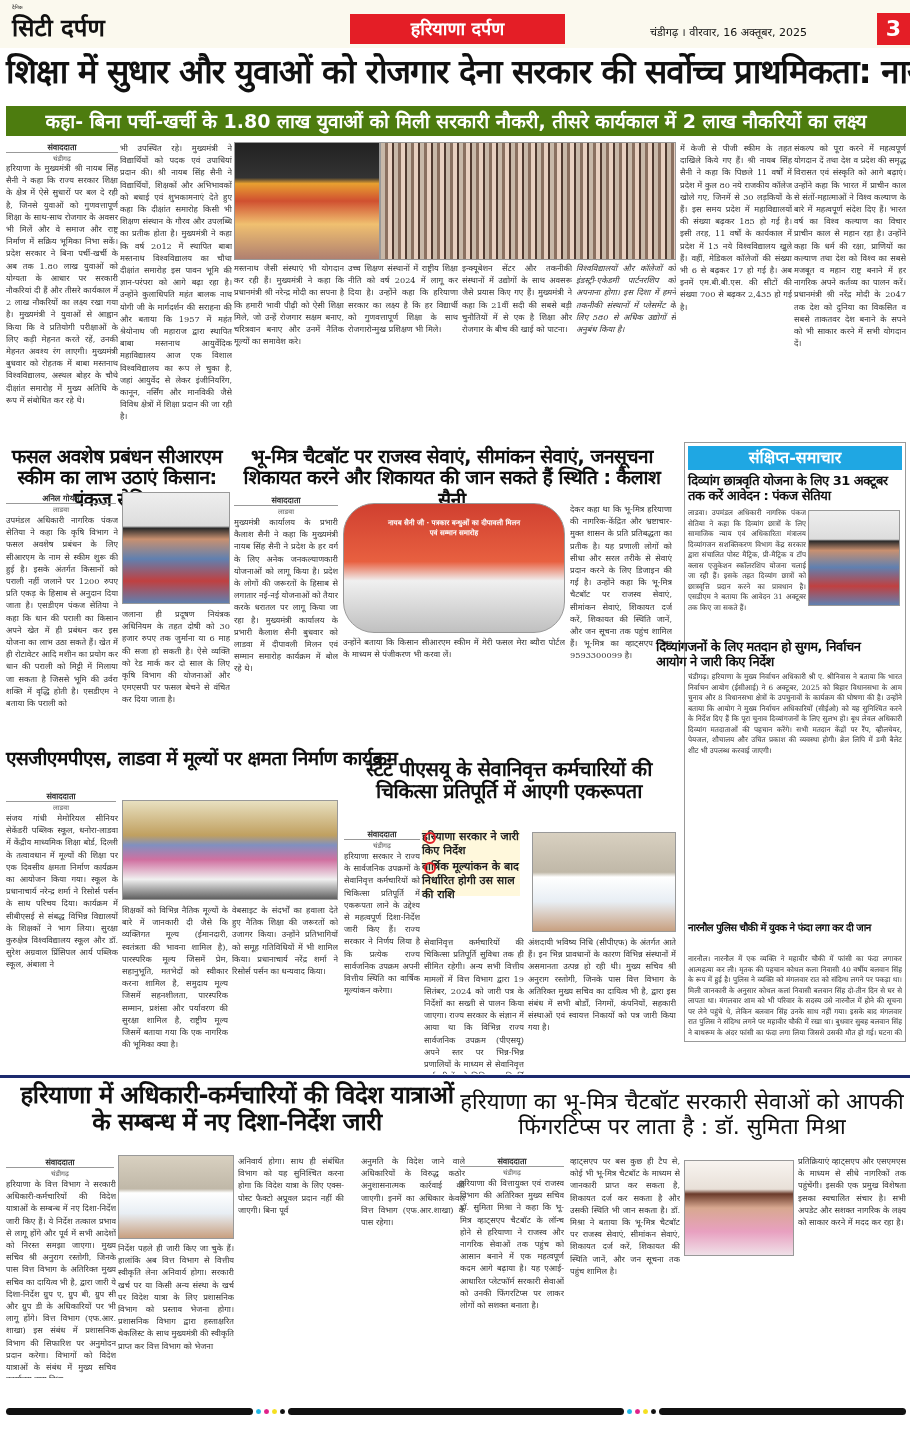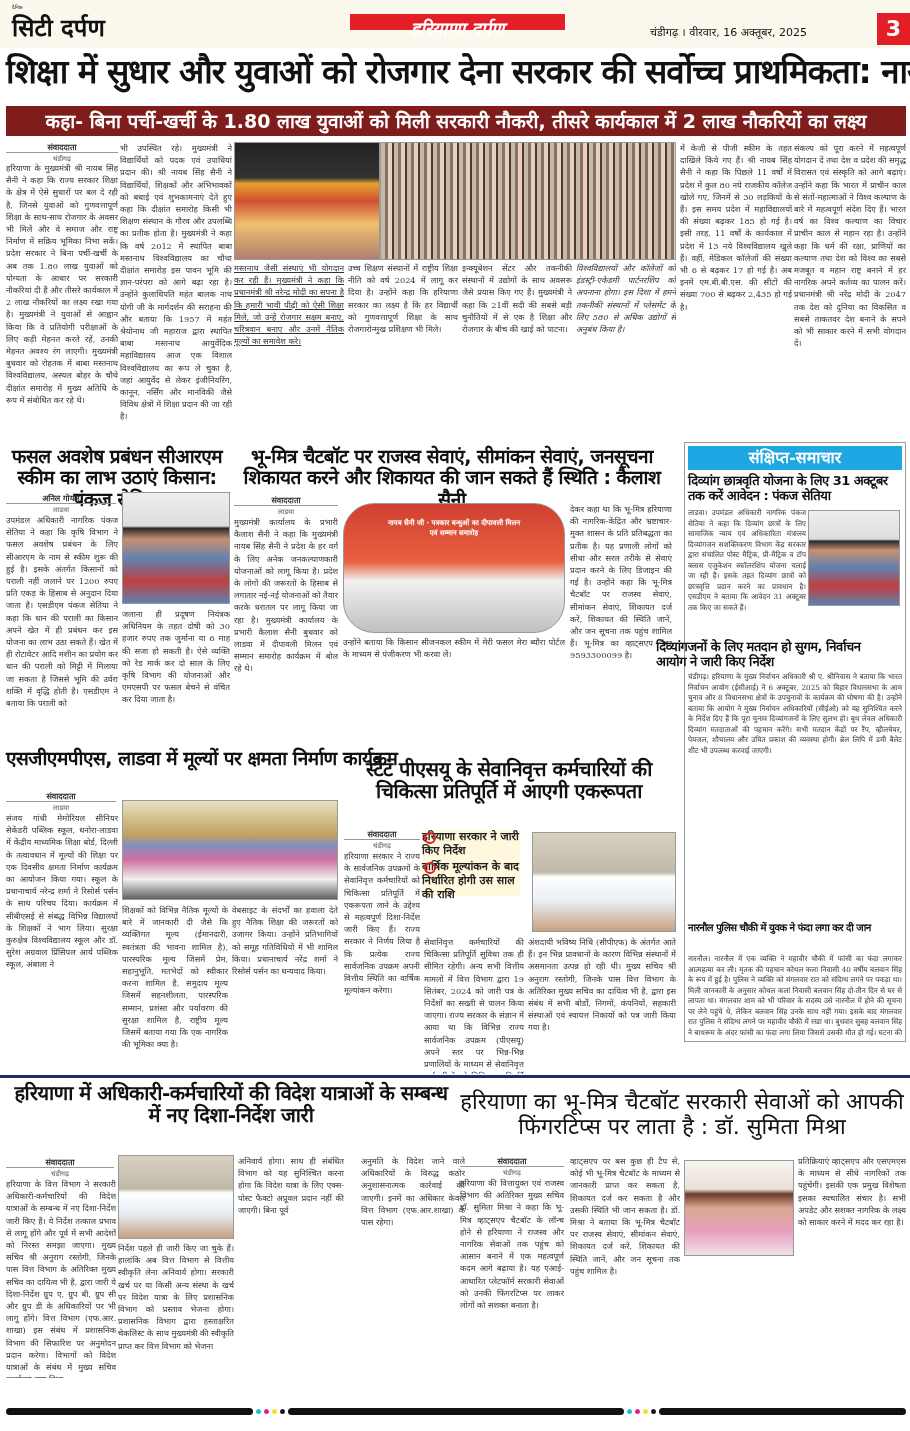--- a/index.html
+++ b/index.html
@@ -1,25 +1,25 @@
 <!DOCTYPE html>
 <html><head>
 <meta charset="utf-8">
 <style>
   *{box-sizing:border-box;margin:0;padding:0;}
   body{width:910px;height:1431px;background:#fff;font-family:"DejaVu Sans",sans-serif;color:#111;overflow:hidden;position:relative;}
   .abs{position:absolute;}
   .masthead{left:0;top:0;width:910px;height:48px;background:#fbf9ee;}
   .logo{left:12px;top:4px;font-size:24px;font-weight:bold;color:#111;}
   .logo small{display:block;font-size:5px;font-weight:normal;}
-  .section-tag{left:350px;top:14px;width:215px;height:16px;background:#e41e26;color:#fff;font-size:18px;font-weight:bold;text-align:center;line-height:30px;font-style:italic;}
+  .section-tag{left:350px;top:14px;width:215px;height:30px;background:#e41e26;color:#fff;font-size:18px;font-weight:bold;text-align:center;line-height:30px;}
   .dateline{left:650px;top:24px;font-size:11px;color:#111;}
   .pageno{left:877px;top:13px;width:33px;height:32px;background:#e41e26;color:#fff;font-size:22px;font-weight:bold;text-align:center;line-height:32px;}
   .lead-head{left:6px;top:50px;width:900px;font-size:33px;font-weight:bold;letter-spacing:-1px;line-height:44px;text-align:center;white-space:nowrap;}
-  .lead-sub{left:6px;top:106px;width:900px;height:30px;background:#7f1d1d;color:#fff;font-size:19px;font-weight:bold;text-align:center;line-height:30px;}
+  .lead-sub{left:6px;top:106px;width:900px;height:30px;background:#4d7c0f;color:#fff;font-size:19px;font-weight:bold;text-align:center;line-height:30px;}
   .col-text{font-family:"DejaVu Serif",serif;font-size:8.2px;line-height:12.2px;color:#333;text-align:justify;overflow:hidden;}
   .byline{font-size:8px;text-align:center;color:#333;font-weight:bold;}
   .byline-loc{font-size:7px;text-align:center;color:#555;border-top:1px solid #999;padding-top:1px;}
   .photo{background:linear-gradient(135deg,#6b5a4a,#b89a7a 40%,#d8c8b0 60%,#7a6a5a);border:1px solid #999;}
   .photo.crowd{background:repeating-linear-gradient(90deg,#c8b8a8 0 4px,#8a7060 4px 7px,#e8d0c0 7px 11px,#503a30 11px 13px);}
   .photo.speaker{background:linear-gradient(180deg,#222 0,#333 30%,#e8a030 35%,#d05030 50%,#f0c070 70%,#b08070 100%);}
   .photo.office{background:linear-gradient(180deg,#d8d0c0 0,#c0b8a8 40%,#fff 45%,#e8eef4 70%,#c8a080 100%);}
   .photo.portrait{background:linear-gradient(180deg,#eee 0,#ddd 30%,#2a2a2a 32%,#c89070 42%,#6080b0 60%,#c04040 80%,#6080b0 100%);}
   .photo.group{background:linear-gradient(180deg,#e8e0c0 0,#c0a060 35%,#8090c0 45%,#d070a0 60%,#f0f0f0 80%,#606060 100%);}
   .photo.banner{background:linear-gradient(180deg,#d04030 0,#e86040 45%,#f0f0f0 60%,#c0c0c0 100%);}
@@ -51,21 +51,21 @@
 <div class="abs lead-sub">कहा- बिना पर्ची-खर्ची के 1.80 लाख युवाओं को मिली सरकारी नौकरी, तीसरे कार्यकाल में 2 लाख नौकरियों का लक्ष्य</div>
 
 <div class="abs" style="left:6px;top:141px;width:112px;">
   <div class="byline">संवाददाता</div>
   <div class="byline-loc">चंडीगढ़</div>
 </div>
 <div class="abs col-text" style="left:6px;top:162px;width:112px;height:270px;">हरियाणा के मुख्यमंत्री श्री नायब सिंह सैनी ने कहा कि राज्य सरकार शिक्षा के क्षेत्र में ऐसे सुधारों पर बल दे रही है, जिनसे युवाओं को गुणवत्तापूर्ण शिक्षा के साथ-साथ रोजगार के अवसर भी मिलें और वे समाज और राष्ट्र निर्माण में सक्रिय भूमिका निभा सकें। प्रदेश सरकार ने बिना पर्ची-खर्ची के अब तक 1.80 लाख युवाओं को योग्यता के आधार पर सरकारी नौकरियां दी हैं और तीसरे कार्यकाल में 2 लाख नौकरियों का लक्ष्य रखा गया है। मुख्यमंत्री ने युवाओं से आह्वान किया कि वे प्रतियोगी परीक्षाओं के लिए कड़ी मेहनत करते रहें, उनकी मेहनत अवश्य रंग लाएगी। मुख्यमंत्री बुधवार को रोहतक में बाबा मस्तनाथ विश्वविद्यालय, अस्थल बोहर के चौथे दीक्षांत समारोह में मुख्य अतिथि के रूप में संबोधित कर रहे थे।</div>
 <div class="abs col-text" style="left:120px;top:142px;width:112px;height:290px;">भी उपस्थित रहे। मुख्यमंत्री ने विद्यार्थियों को पदक एवं उपाधियां प्रदान की। श्री नायब सिंह सैनी ने विद्यार्थियों, शिक्षकों और अभिभावकों को बधाई एवं शुभकामनाएं देते हुए कहा कि दीक्षांत समारोह किसी भी शिक्षण संस्थान के गौरव और उपलब्धि का प्रतीक होता है। मुख्यमंत्री ने कहा कि वर्ष 2012 में स्थापित बाबा मस्तनाथ विश्वविद्यालय का चौथा दीक्षांत समारोह इस पावन भूमि की ज्ञान-परंपरा को आगे बढ़ा रहा है। उन्होंने कुलाधिपति महंत बालक नाथ योगी जी के मार्गदर्शन की सराहना की और बताया कि 1957 में महंत श्रेयोनाथ जी महाराज द्वारा स्थापित बाबा मस्तनाथ आयुर्वेदिक महाविद्यालय आज एक विशाल विश्वविद्यालय का रूप ले चुका है, जहां आयुर्वेद से लेकर इंजीनियरिंग, कानून, नर्सिंग और मानविकी जैसे विविध क्षेत्रों में शिक्षा प्रदान की जा रही है।</div>
 <div class="abs photo speaker" style="left:234px;top:142px;width:146px;height:118px;"></div>
 <div class="abs photo crowd" style="left:380px;top:142px;width:296px;height:118px;"></div>
-<div class="abs col-text" style="left:234px;top:262px;width:110px;height:170px;text-decoration:underline;">मस्तनाथ जैसी संस्थाएं भी योगदान कर रही हैं। मुख्यमंत्री ने कहा कि प्रधानमंत्री श्री नरेन्द्र मोदी का सपना है कि हमारी भावी पीढ़ी को ऐसी शिक्षा मिले, जो उन्हें रोजगार सक्षम बनाए, चरित्रवान बनाए और उनमें नैतिक मूल्यों का समावेश करे।</div>
+<div class="abs col-text" style="left:234px;top:262px;width:110px;height:170px;">मस्तनाथ जैसी संस्थाएं भी योगदान कर रही हैं। मुख्यमंत्री ने कहा कि प्रधानमंत्री श्री नरेन्द्र मोदी का सपना है कि हमारी भावी पीढ़ी को ऐसी शिक्षा मिले, जो उन्हें रोजगार सक्षम बनाए, चरित्रवान बनाए और उनमें नैतिक मूल्यों का समावेश करे।</div>
 <div class="abs col-text" style="left:348px;top:262px;width:110px;height:170px;">उच्च शिक्षण संस्थानों में राष्ट्रीय शिक्षा नीति को वर्ष 2024 में लागू कर दिया है। उन्होंने कहा कि हरियाणा सरकार का लक्ष्य है कि हर विद्यार्थी को गुणवत्तापूर्ण शिक्षा के साथ रोजगारोन्मुख प्रशिक्षण भी मिले।</div>
 <div class="abs col-text" style="left:462px;top:262px;width:110px;height:170px;">इन्क्यूबेशन सेंटर और तकनीकी संस्थानों में उद्योगों के साथ अवसरू जैसे प्रयास किए गए हैं। मुख्यमंत्री ने कहा कि 21वीं सदी की सबसे बड़ी चुनौतियों में से एक है शिक्षा और रोजगार के बीच की खाई को पाटना।</div>
 <div class="abs col-text" style="left:576px;top:262px;width:100px;height:170px;font-style:italic;">विश्वविद्यालयों और कॉलेजों को इंडस्ट्री-एकेडमी पार्टनरशिप को अपनाना होगा। इस दिशा में हमने तकनीकी संस्थानों में प्लेसमेंट के लिए 580 से अधिक उद्योगों से अनुबंध किया है।</div>
 <div class="abs col-text" style="left:680px;top:142px;width:112px;height:290px;">में केजी से पीजी स्कीम के तहत दाखिले किये गए हैं। श्री नायब सिंह सैनी ने कहा कि पिछले 11 वर्षों में प्रदेश में कुल 80 नये राजकीय कॉलेज खोले गए, जिनमें से 30 लड़कियों के हैं। इस समय प्रदेश में महाविद्यालयों की संख्या बढ़कर 185 हो गई है। इसी तरह, 11 वर्षों के कार्यकाल में प्रदेश में 13 नये विश्वविद्यालय खुले हैं। वहीं, मेडिकल कॉलेजों की संख्या भी 6 से बढ़कर 17 हो गई है। अब इनमें एम.बी.बी.एस. की सीटों की संख्या 700 से बढ़कर 2,435 हो गई है।</div>
 <div class="abs col-text" style="left:794px;top:142px;width:112px;height:290px;">संकल्प को पूरा करने में महत्वपूर्ण योगदान दें तथा देश व प्रदेश की समृद्ध विरासत एवं संस्कृति को आगे बढ़ाएं। उन्होंने कहा कि भारत में प्राचीन काल से संतों-महात्माओं ने विश्व कल्याण के बारे में महत्वपूर्ण संदेश दिए हैं। भारत वर्ष का विश्व कल्याण का विचार प्राचीन काल से महान रहा है। उन्होंने कहा कि धर्म की रक्षा, प्राणियों का कल्याण तथा देश को विश्व का सबसे मजबूत व महान राष्ट्र बनाने में हर नागरिक अपने कर्तव्य का पालन करें। प्रधानमंत्री श्री नरेंद्र मोदी के 2047 तक देश को दुनिया का विकसित व सबसे ताकतवर देश बनाने के सपने को भी साकार करने में सभी योगदान दें।</div>
 
 <div class="abs head2" style="left:6px;top:446px;width:222px;font-size:19px;">फसल अवशेष प्रबंधन सीआरएम स्कीम का लाभ उठाएं किसान: पंकज सेतिया</div>
 <div class="abs" style="left:6px;top:492px;width:110px;">
   <div class="byline">अनिल गोयल</div>
   <div class="byline-loc">लाडवा</div>
@@ -76,21 +76,21 @@
 
 <div class="abs head2" style="left:232px;top:446px;width:440px;font-size:19px;">भू-मित्र चैटबॉट पर राजस्व सेवाएं, सीमांकन सेवाएं, जनसूचना शिकायत करने और शिकायत की जान सकते हैं स्थिति : कैलाश सैनी</div>
 <div class="abs" style="left:234px;top:494px;width:104px;">
   <div class="byline">संवाददाता</div>
   <div class="byline-loc">लाडवा</div>
 </div>
 <div class="abs col-text" style="left:234px;top:516px;width:104px;height:228px;">मुख्यमंत्री कार्यालय के प्रभारी कैलाश सैनी ने कहा कि मुख्यमंत्री नायब सिंह सैनी ने प्रदेश के हर वर्ग के लिए अनेक जनकल्याणकारी योजनाओं को लागू किया है। प्रदेश के लोगों की जरूरतों के हिसाब से लगातार नई-नई योजनाओं को तैयार करके धरातल पर लागू किया जा रहा है। मुख्यमंत्री कार्यालय के प्रभारी कैलाश सैनी बुधवार को लाडवा में दीपावली मिलन एवं सम्मान समारोह कार्यक्रम में बोल रहे थे।</div>
 <div class="abs photo banner" style="left:343px;top:503px;width:222px;height:130px;border-radius:31px;">
   <div style="margin:14px auto 0;width:140px;font-size:7px;color:#fff;font-weight:bold;text-align:center;line-height:10px;">नायब सैनी जी · पत्रकार बन्धुओं का दीपावली मिलन एवं सम्मान समारोह</div>
 </div>
-<div class="abs col-text" style="left:343px;top:636px;width:222px;height:108px;">उन्होंने बताया कि किसान सीजनकल स्कीम में मेरी फसल मेरा ब्यौरा पोर्टल के माध्यम से पंजीकरण भी करवा लें।</div>
+<div class="abs col-text" style="left:343px;top:636px;width:222px;height:108px;">उन्होंने बताया कि किसान सीआरएम स्कीम में मेरी फसल मेरा ब्यौरा पोर्टल के माध्यम से पंजीकरण भी करवा लें।</div>
 <div class="abs col-text" style="left:570px;top:503px;width:102px;height:241px;">देकर कहा था कि भू-मित्र हरियाणा की नागरिक-केंद्रित और भ्रष्टाचार-मुक्त शासन के प्रति प्रतिबद्धता का प्रतीक है। यह प्रणाली लोगों को सीधा और सरल तरीके से सेवाएं प्रदान करने के लिए डिजाइन की गई है। उन्होंने कहा कि भू-मित्र चैटबॉट पर राजस्व सेवाएं, सीमांकन सेवाएं, शिकायत दर्ज करें, शिकायत की स्थिति जानें, और जन सूचना तक पहुंच शामिल हैं। भू-मित्र का व्हाट्सएप नंबर 9593300099 है।</div>
 
 <div class="abs box" style="left:684px;top:442px;width:222px;height:600px;"></div>
 <div class="abs samachar-band" style="left:688px;top:446px;width:214px;height:24px;line-height:24px;">संक्षिप्त-समाचार</div>
 <div class="abs head2" style="left:688px;top:474px;width:214px;font-size:13px;text-align:left;">दिव्यांग छात्रवृति योजना के लिए 31 अक्टूबर तक करें आवेदन : पंकज सेतिया</div>
 <div class="abs col-text" style="left:688px;top:508px;width:118px;height:125px;font-size:7.2px;line-height:10.5px;">लाडवा। उपमंडल अधिकारी नागरिक पंकज सेतिया ने कहा कि दिव्यांग छात्रों के लिए सामाजिक न्याय एवं अधिकारिता मंत्रालय दिव्यांगजन सशक्तिकरण विभाग केंद्र सरकार द्वारा संचालित पोस्ट मैट्रिक, प्री-मैट्रिक व टॉप क्लास एजुकेशन स्कॉलरशिप योजना चलाई जा रही हैं। इसके तहत दिव्यांग छात्रों को छात्रवृत्ति प्रदान करने का प्रावधान है। एसडीएम ने बताया कि आवेदन 31 अक्टूबर तक किए जा सकते हैं।</div>
 <div class="abs photo portrait" style="left:808px;top:510px;width:92px;height:96px;"></div>
 <div class="abs head2" style="left:656px;top:640px;width:214px;font-size:13px;text-align:left;">दिव्यांगजनों के लिए मतदान हो सुगम, निर्वाचन आयोग ने जारी किए निर्देश</div>
 <div class="abs col-text" style="left:688px;top:672px;width:214px;height:244px;font-size:7.2px;line-height:10.5px;">चंडीगढ़। हरियाणा के मुख्य निर्वाचन अधिकारी श्री ए. श्रीनिवास ने बताया कि भारत निर्वाचन आयोग (ईसीआई) ने 6 अक्टूबर, 2025 को बिहार विधानसभा के आम चुनाव और 8 विधानसभा क्षेत्रों के उपचुनावों के कार्यक्रम की घोषणा की है। उन्होंने बताया कि आयोग ने मुख्य निर्वाचन अधिकारियों (सीईओ) को यह सुनिश्चित करने के निर्देश दिए हैं कि पूरा चुनाव दिव्यांगजनों के लिए सुलभ हो। बूथ लेवल अधिकारी दिव्यांग मतदाताओं की पहचान करेंगे। सभी मतदान केंद्रों पर रैंप, व्हीलचेयर, पेयजल, शौचालय और उचित प्रकाश की व्यवस्था होगी। ब्रेल लिपि में डमी बैलेट शीट भी उपलब्ध करवाई जाएगी।</div>
 <div class="abs head2" style="left:688px;top:922px;width:214px;font-size:10px;text-align:left;">नारनौल पुलिस चौकी में युवक ने फंदा लगा कर दी जान</div>
@@ -115,21 +115,21 @@
   <div class="bullet">हरियाणा सरकार ने जारी किए निर्देश</div>
   <div class="bullet" style="margin-top:2px;">वार्षिक मूल्यांकन के बाद निर्धारित होगी उस साल की राशि</div>
 </div>
 <div class="abs photo office" style="left:532px;top:832px;width:144px;height:100px;"></div>
 <div class="abs col-text" style="left:344px;top:850px;width:76px;height:224px;">हरियाणा सरकार ने राज्य के सार्वजनिक उपक्रमों के सेवानिवृत्त कर्मचारियों को चिकित्सा प्रतिपूर्ति में एकरूपता लाने के उद्देश्य से महत्वपूर्ण दिशा-निर्देश जारी किए हैं। राज्य सरकार ने निर्णय लिया है कि प्रत्येक राज्य सार्वजनिक उपक्रम अपनी वित्तीय स्थिति का वार्षिक मूल्यांकन करेगा।</div>
 <div class="abs col-text" style="left:424px;top:936px;width:100px;height:138px;">सेवानिवृत्त कर्मचारियों की चिकित्सा प्रतिपूर्ति सुविधा तक ही सीमित रहेगी। अन्य सभी वित्तीय मामलों में वित्त विभाग द्वारा 19 सितंबर, 2024 को जारी पत्र के निर्देशों का सख्ती से पालन किया जाएगा। राज्य सरकार के संज्ञान में आया था कि विभिन्न राज्य सार्वजनिक उपक्रम (पीएसयू) अपने स्तर पर भिन्न-भिन्न प्रणालियों के माध्यम से सेवानिवृत्त कर्मचारियों को चिकित्सा प्रतिपूर्ति सुविधा प्रदान कर रहे हैं।</div>
 <div class="abs col-text" style="left:528px;top:936px;width:148px;height:138px;">अंशदायी भविष्य निधि (सीपीएफ) के अंतर्गत आते हैं। इन भिन्न प्रावधानों के कारण विभिन्न संस्थानों में असमानता उत्पन्न हो रही थी। मुख्य सचिव श्री अनुराग रस्तोगी, जिनके पास वित्त विभाग के अतिरिक्त मुख्य सचिव का दायित्व भी है, द्वारा इस संबंध में सभी बोर्डों, निगमों, कंपनियों, सहकारी संस्थाओं एवं स्वायत्त निकायों को पत्र जारी किया गया है।</div>
 
 <div class="abs rule" style="left:0;top:1075px;width:910px;height:3px;"></div>
 
-<div class="abs head2" style="left:8px;top:1082px;width:446px;font-size:20px;">हरियाणा में अधिकारी-कर्मचारियों की विदेश यात्राओं के सम्बन्ध में नए दिशा-निर्देश जारी</div>
+<div class="abs head2" style="left:14px;top:1082px;width:446px;font-size:24px;">हरियाणा में अधिकारी-कर्मचारियों की विदेश यात्राओं के सम्बन्ध में नए दिशा-निर्देश जारी</div>
 <div class="abs" style="left:6px;top:1156px;width:108px;">
   <div class="byline">संवाददाता</div>
   <div class="byline-loc">चंडीगढ़</div>
 </div>
 <div class="abs col-text" style="left:6px;top:1178px;width:110px;height:200px;">हरियाणा के वित्त विभाग ने सरकारी अधिकारी-कर्मचारियों की विदेश यात्राओं के सम्बन्ध में नए दिशा-निर्देश जारी किए हैं। ये निर्देश तत्काल प्रभाव से लागू होंगे और पूर्व में सभी आदेशों को निरस्त समझा जाएगा। मुख्य सचिव श्री अनुराग रस्तोगी, जिनके पास वित्त विभाग के अतिरिक्त मुख्य सचिव का दायित्व भी है, द्वारा जारी ये दिशा-निर्देश ग्रुप ए, ग्रुप बी, ग्रुप सी और ग्रुप डी के अधिकारियों पर भी लागू होंगे। वित्त विभाग (एफ.आर. शाखा) इस संबंध में प्रशासनिक विभाग की सिफारिश पर अनुमोदन प्रदान करेगा। विभागों को विदेश यात्राओं के संबंध में मुख्य सचिव कार्यालय द्वारा दिशा-</div>
 <div class="abs photo office" style="left:118px;top:1155px;width:116px;height:84px;"></div>
 <div class="abs col-text" style="left:118px;top:1242px;width:116px;height:136px;">निर्देश पहले ही जारी किए जा चुके हैं। हालांकि अब वित्त विभाग से वित्तीय स्वीकृति लेना अनिवार्य होगा। सरकारी खर्च पर या किसी अन्य संस्था के खर्च पर विदेश यात्रा के लिए प्रशासनिक विभाग को प्रस्ताव भेजना होगा। प्रशासनिक विभाग द्वारा हस्ताक्षरित चेकलिस्ट के साथ मुख्यमंत्री की स्वीकृति प्राप्त कर वित्त विभाग को भेजना</div>
 <div class="abs col-text" style="left:238px;top:1155px;width:106px;height:223px;">अनिवार्य होगा। साथ ही संबंधित विभाग को यह सुनिश्चित करना होगा कि विदेश यात्रा के लिए एक्स-पोस्ट फैक्टो अप्रूवल प्रदान नहीं की जाएगी। बिना पूर्व</div>
 <div class="abs col-text" style="left:361px;top:1155px;width:104px;height:223px;">अनुमति के विदेश जाने वाले अधिकारियों के विरुद्ध कठोर अनुशासनात्मक कार्रवाई की जाएगी। इनमें का अधिकार केवल वित्त विभाग (एफ.आर.शाखा) के पास रहेगा।</div>
 

